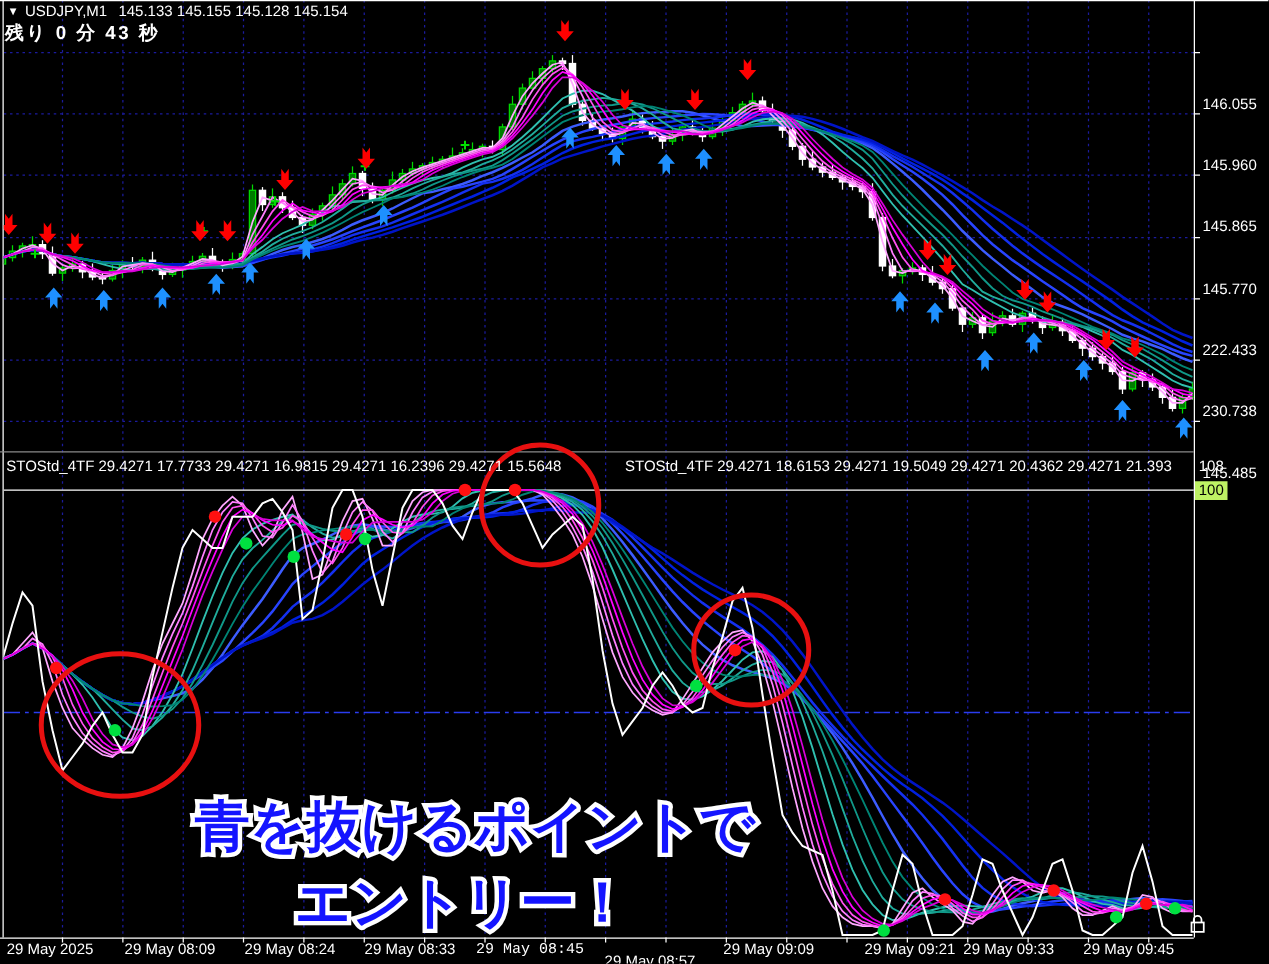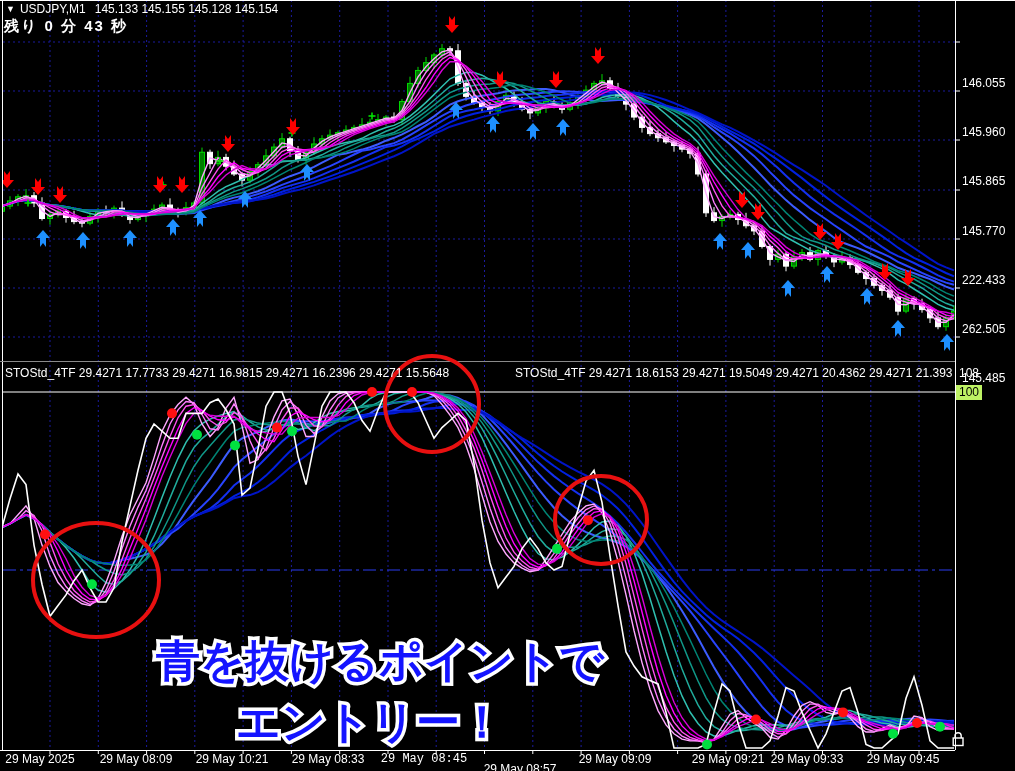--- a/index.html
+++ b/index.html
@@ -459,35 +459,35 @@
     </g>
   </svg>
 
   <div class="title-row">
     <span class="dd">▼</span><span>USDJPY,M1</span><span class="ohlc">145.133 145.155 145.128 145.154</span>
   </div>
 
   <div class="timer">残り 0 分 43 秒</div>
 
   <div class="ind-label" style="left:5px">STOStd_4TF 29.4271 17.7733 29.4271 16.9815 29.4271 16.2396 29.4271 15.5648</div>
-  <div class="ind-label" style="left:515px">STOStd_4TF 29.4271 18.6153 29.4271 19.5049 29.4271 20.4362 29.4271 21.393</div>
+  <div class="ind-label" style="left:500px">STOStd_4TF 29.4271 18.6153 29.4271 19.5049 29.4271 20.4362 29.4271 21.393</div>
 
   <div id="price-axis">
       <div class="axis-label" style="left: 6px; top: 35px;">146.055</div>
       <div class="axis-label" style="left: 6px; top: 84px;">145.960</div>
       <div class="axis-label" style="left: 6px; top: 133px;">145.865</div>
       <div class="axis-label" style="left: 6px; top: 183px;">145.770</div>
       <div class="axis-label" style="left: 6px; top: 232px;">222.433</div>
-      <div class="axis-label" style="left: 6px; top: 281px;">262.505</div>
+      <div class="axis-label" style="left: 6px; top: 281px;">230.738</div>
       <div class="axis-label" style="left: 6px; top: 330px;">145.485</div>
     </div>
   <div id="time-axis">
       <div class="axis-label time-label" style="left: 40px; top: 1px;">29 May 2025</div>
       <div class="axis-label time-label" style="left: 136px; top: 1px;">29 May 08:09</div>
-      <div class="axis-label time-label" style="left: 232px; top: 1px;">29 May 10:21</div>
+      <div class="axis-label time-label" style="left: 232px; top: 1px;">29 May 08:24</div>
       <div class="axis-label time-label" style="left: 328px; top: 1px;">29 May 08:33</div>
       <div class="axis-label time-label" style="left: 424px; top: 1px; font-family: Liberation Mono, monospace;">29 May 08:45</div>
       <div class="axis-label time-label" style="left: 520px; top: 1px; margin-top: 10px;">29 May 08:57</div>
       <div class="axis-label time-label" style="left: 615px; top: 1px;">29 May 09:09</div>
       <div class="axis-label time-label" style="left: 728px; top: 1px;">29 May 09:21</div>
       <div class="axis-label time-label" style="left: 807px; top: 1px;">29 May 09:33</div>
       <div class="axis-label time-label" style="left: 903px; top: 1px;">29 May 09:45</div>
     </div>
 
   <div class="scale-top">108</div>

